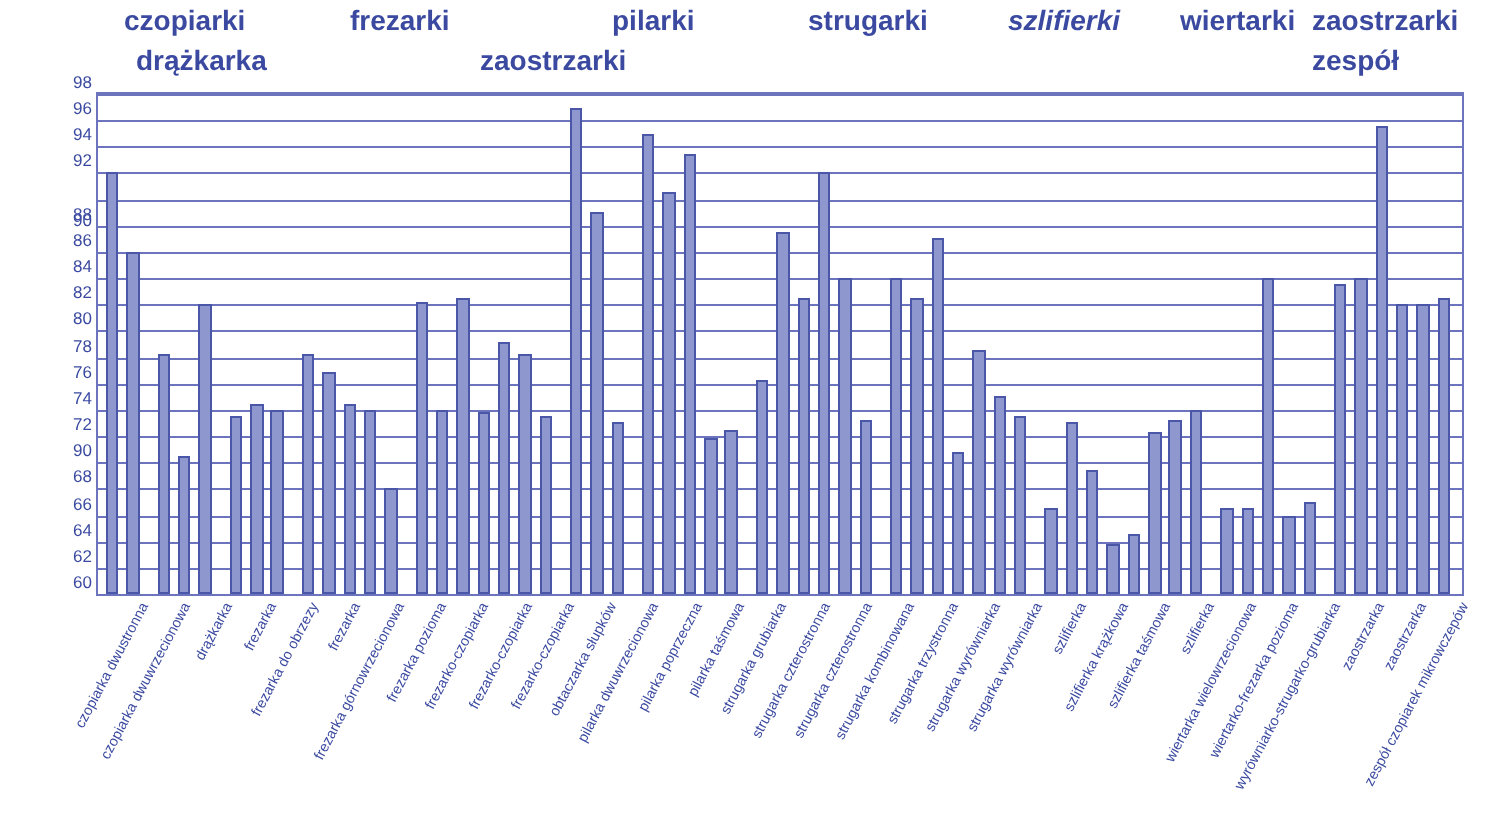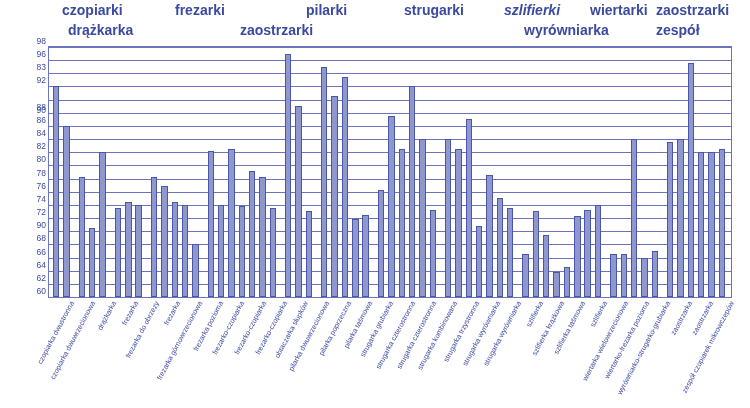--- a/index.html
+++ b/index.html
@@ -72,21 +72,20 @@
 <div id="chart-root">
 
   <div class="group-labels">
       <div class="group-label" style="left: 62px; top: 2px;">czopiarki</div>
       <div class="group-label" style="left: 68px; top: 22px;">drążkarka</div>
       <div class="group-label" style="left: 175px; top: 2px;">frezarki</div>
       <div class="group-label" style="left: 240px; top: 22px;">zaostrzarki</div>
       <div class="group-label" style="left: 306px; top: 2px;">pilarki</div>
       <div class="group-label" style="left: 404px; top: 2px;">strugarki</div>
       <div class="group-label" style="left: 504px; top: 2px; font-style: italic;">szlifierki</div>
-      <div class="group-label" style="left: 524px; top: 22px;">wyrówniarka</div>
       <div class="group-label" style="left: 590px; top: 2px;">wiertarki</div>
       <div class="group-label" style="left: 656px; top: 2px;">zaostrzarki</div>
       <div class="group-label" style="left: 656px; top: 22px;">zespół</div>
     </div>
 
   <div class="ylabels">
       <div class="ytick" style="top: 251px;">60</div>
       <div class="ytick" style="top: 237.842px;">62</div>
       <div class="ytick" style="top: 224.684px;">64</div>
       <div class="ytick" style="top: 211.526px;">66</div>
@@ -96,21 +95,21 @@
       <div class="ytick" style="top: 158.895px;">74</div>
       <div class="ytick" style="top: 145.737px;">76</div>
       <div class="ytick" style="top: 132.579px;">78</div>
       <div class="ytick" style="top: 119.421px;">80</div>
       <div class="ytick" style="top: 106.263px;">82</div>
       <div class="ytick" style="top: 93.1053px;">84</div>
       <div class="ytick" style="top: 79.9474px;">86</div>
       <div class="ytick" style="top: 66.7895px;">88</div>
       <div class="ytick" style="top: 53.6316px; margin-top: 16px;">90</div>
       <div class="ytick" style="top: 40.4737px;">92</div>
-      <div class="ytick" style="top: 27.3158px;">83</div>
+      <div class="ytick" style="top: 27.3158px;">94</div>
       <div class="ytick" style="top: 14.1579px;">96</div>
       <div class="ytick" style="top: 1px;">98</div>
     </div>
 
   <div class="plot">
     <div class="gridlines">
         <div class="gridline" style="top: 236.842px;"></div>
         <div class="gridline" style="top: 223.684px;"></div>
         <div class="gridline" style="top: 210.526px;"></div>
         <div class="gridline" style="top: 197.368px;"></div>

